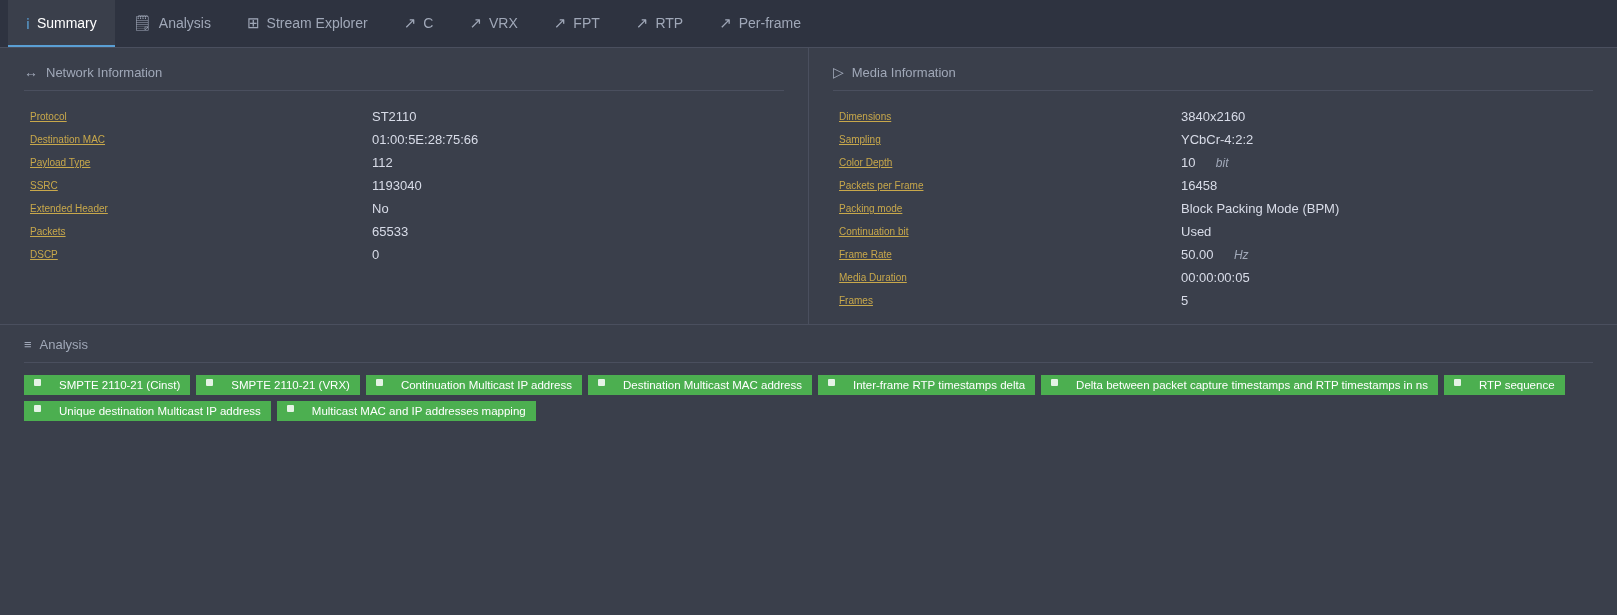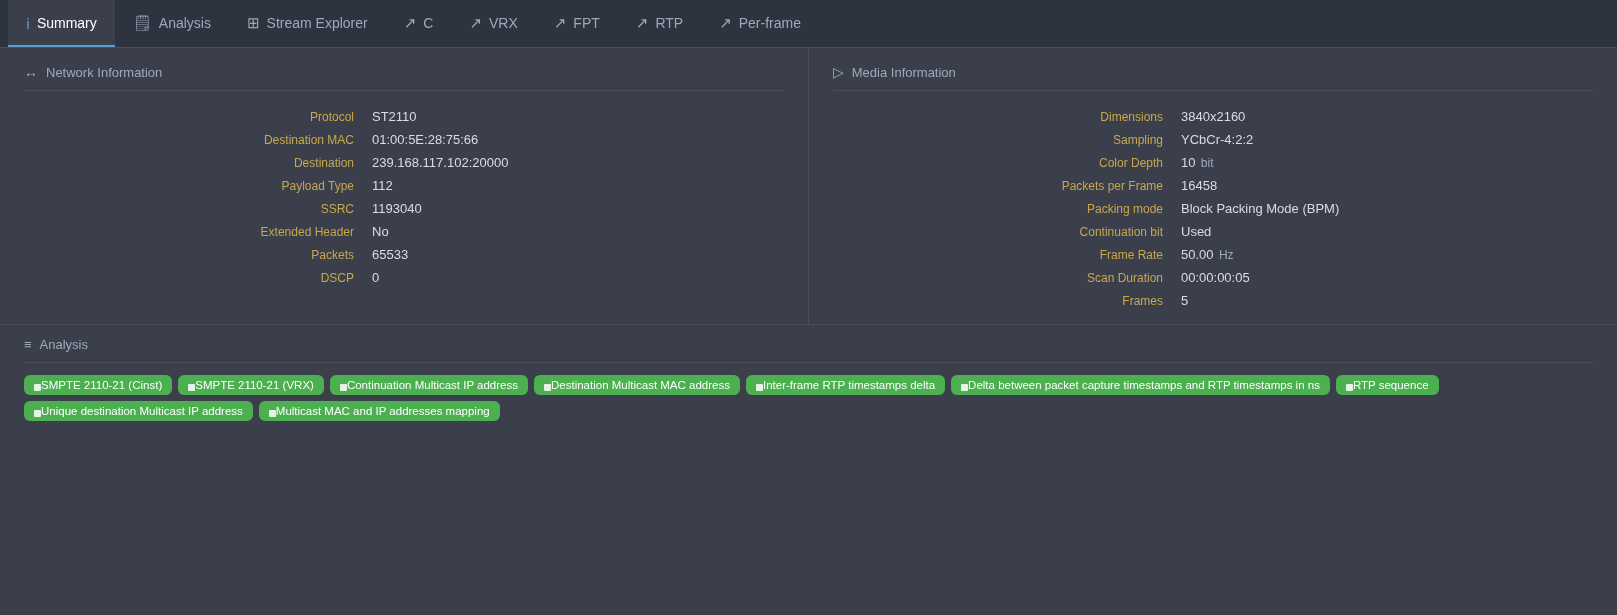--- a/index.html
+++ b/index.html
@@ -75,35 +75,36 @@
     
     .info-table {
       width: 100%;
       border-collapse: collapse;
     }
     .info-table tr td {
       padding: 4px 6px;
       vertical-align: middle;
     }
     .info-table td.label {
-      text-align: right;
       color: #c8a84b;
-      font-size: 12px;
+      font-size: 10px;
       width: 45%;
       padding-right: 12px;
       white-space: nowrap;
+      text-decoration: underline;
     }
     .info-table td.value {
       color: #d8dce8;
       font-size: 13px;
     }
     .info-table td.value .unit {
       color: #a0a8b8;
-      margin-left: 2px;
+      margin-left: 17px;
       font-size: 12px;
+      font-style: italic;
     }
 
     
     .analysis-section {
       padding: 12px 24px 12px 24px;
       border-top: 1px solid #4a4f5e;
     }
     .analysis-header {
       display: flex;
       align-items: center;
@@ -119,27 +120,27 @@
     }
 
     .badge-row {
       display: flex;
       flex-wrap: wrap;
       gap: 6px;
       margin-bottom: 6px;
     }
     .badge {
       display: flex;
-      align-items: flex-end;
-      gap: 0;
+      align-items: flex-start;
+      gap: 18px;
       background: #4caf50;
       color: #fff;
       font-size: 11.5px;
       padding: 4px 10px;
-      border-radius: 6px;
+      border-radius: 0;
       cursor: pointer;
       white-space: nowrap;
     }
     .badge-dot {
       width: 7px;
       height: 7px;
       background: #fff;
       border-radius: 1px;
       flex-shrink: 0;
       opacity: 0.85;
@@ -200,24 +201,20 @@
       <tbody id="network-rows">
           <tr>
             <td class="label">Protocol</td>
       <td class="value">ST2110</td>
           </tr>
           <tr>
             <td class="label">Destination MAC</td>
       <td class="value">01:00:5E:28:75:66</td>
           </tr>
           <tr>
-            <td class="label">Destination</td>
-      <td class="value">239.168.117.102:20000</td>
-          </tr>
-          <tr>
             <td class="label">Payload Type</td>
       <td class="value">112</td>
           </tr>
           <tr>
             <td class="label">SSRC</td>
       <td class="value">1193040</td>
           </tr>
           <tr>
             <td class="label">Extended Header</td>
       <td class="value">No</td>
@@ -264,21 +261,21 @@
           </tr>
           <tr>
             <td class="label">Continuation bit</td>
       <td class="value">Used</td>
           </tr>
           <tr>
             <td class="label">Frame Rate</td>
       <td class="value">50.00<span class="unit"> Hz</span></td>
           </tr>
           <tr>
-            <td class="label">Scan Duration</td>
+            <td class="label">Media Duration</td>
       <td class="value">00:00:00:05</td>
           </tr>
           <tr>
             <td class="label">Frames</td>
       <td class="value">5</td>
           </tr>
         </tbody>
     </table>
   </div>
 </div>

